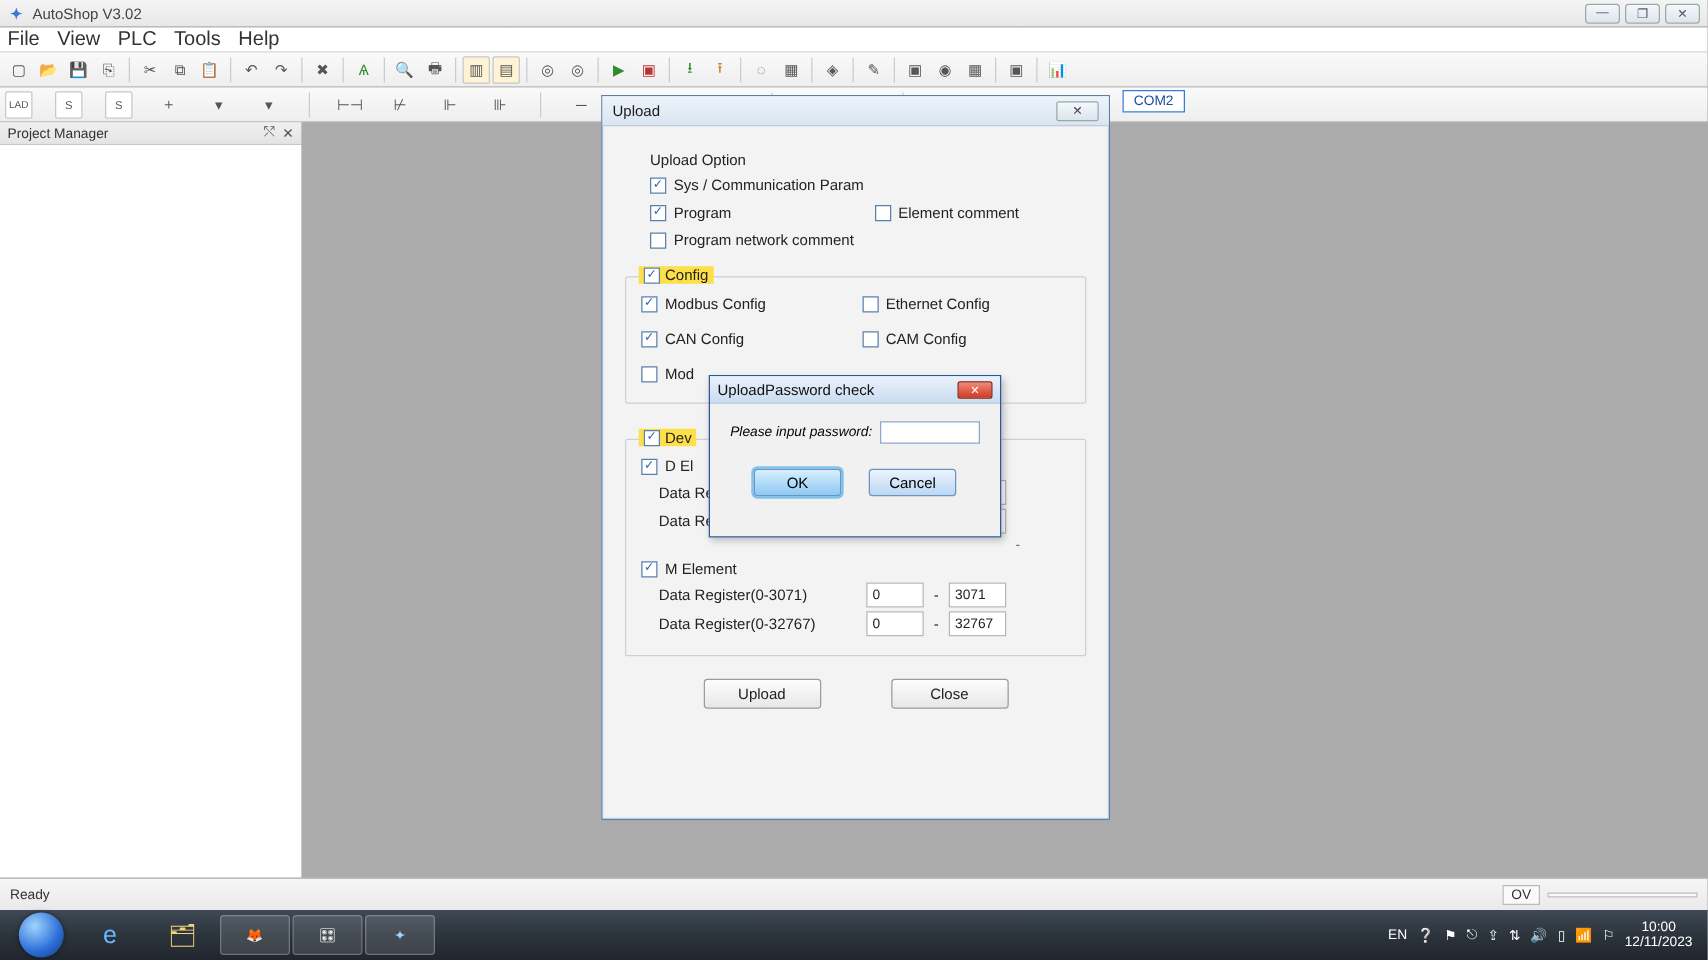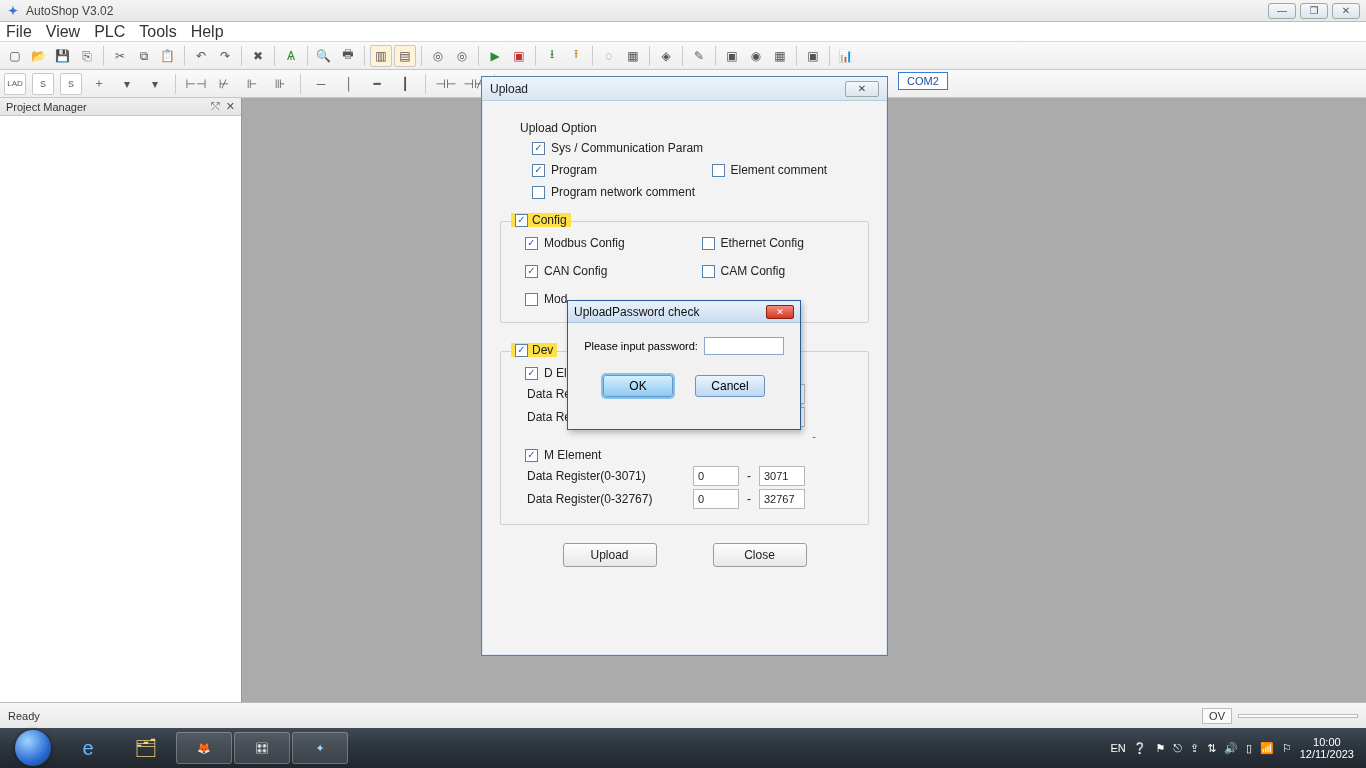--- a/index.html
+++ b/index.html
@@ -8,21 +8,21 @@
 .titlebar .app-icon{width:14px;height:14px;margin-right:6px;display:flex;align-items:center;justify-content:center;color:#3a7bd5;font-weight:bold;}
 .titlebar .spacer{flex:1;}
 .winbtns{display:flex;gap:4px;}
 .winbtn{width:28px;height:16px;border:1px solid #9aa;background:linear-gradient(#f4f8fb,#dde5ec);border-radius:3px;font-size:10px;display:flex;align-items:center;justify-content:center;color:#556;}
 .menubar{height:20px;background:#fff;border-bottom:1px solid #d7d7d7;display:flex;align-items:center;padding:0 6px;gap:14px;font-size:16px;color:#333;}
 .menubar span{cursor:default;}
 .toolbar{height:28px;background:linear-gradient(#fafafa,#eee);border-bottom:1px solid #c7c7c7;display:flex;align-items:center;padding:0 4px;gap:2px;}
 .tbtn{width:22px;height:22px;border:1px solid transparent;display:flex;align-items:center;justify-content:center;font-size:12px;color:#555;border-radius:2px;}
 .tbtn.box{border:1px solid #c8c8c8;background:#fff;}
 .tsep{width:1px;height:20px;background:#ccc;margin:0 3px;}
-.toolbar2{height:28px;background:linear-gradient(#fafafa,#eee);border-bottom:1px solid #c7c7c7;display:flex;align-items:center;padding:0 4px;gap:6px;position:relative;text-align:right;}
+.toolbar2{height:28px;background:linear-gradient(#fafafa,#eee);border-bottom:1px solid #c7c7c7;display:flex;align-items:center;padding:0 4px;gap:18px;position:relative;text-align:right;}
 .combox{border:1px solid #3a7bd5;background:#fff;color:#1a4f9c;font-size:11px;padding:2px 8px;margin-left:4px;}
 .workarea{position:absolute;top:98px;left:0;right:0;bottom:26px;display:flex;}
 .panel-pm{width:242px;background:#fff;border-right:1px solid #9a9a9a;display:flex;flex-direction:column;}
 .panel-pm .pm-header{height:18px;background:linear-gradient(#f0f0f0,#e4e4e4);border-bottom:1px solid #c7c7c7;display:flex;align-items:center;padding:0 6px;font-size:11px;color:#333;justify-content:space-between;}
 .pm-header .pm-ctrls{display:flex;gap:6px;color:#555;font-size:11px;}
 .pm-body{flex:1;background:#fff;}
 .mdi{flex:1;background:#ababab;position:relative;}
 .statusbar{position:absolute;left:0;right:0;bottom:0;height:26px;background:linear-gradient(#f6f6f6,#e9e9e9);border-top:1px solid #bcbcbc;display:flex;align-items:center;padding:0 8px;font-size:11px;color:#333;}
 .statusbar .spacer{flex:1;}
 .ov-box{border:1px solid #bbb;padding:1px 6px;background:#fafafa;margin-left:6px;}
@@ -35,37 +35,37 @@
 
 .upload-dlg{position:absolute;left:481px;top:76px;width:407px;height:580px;background:#f3f3f3;border:1px solid #5a7fa8;box-shadow:0 0 0 1px #d9e4f1 inset;z-index:10;}
 .dlg-titlebar{height:24px;background:linear-gradient(#eef4fb,#d9e5f2);border-bottom:1px solid #bcd;display:flex;align-items:center;padding:0 8px;font-size:12px;color:#1b1b1b;}
 .dlg-titlebar .spacer{flex:1;}
 .dlg-x{width:34px;height:16px;border:1px solid #9aa;border-radius:2px;background:linear-gradient(#f4f8fb,#dde5ec);font-size:10px;display:flex;align-items:center;justify-content:center;color:#445;}
 .dlg-body{padding:14px 18px 12px 18px;font-size:12px;color:#222;}
 .grp{border:1px solid #d0d0d0;border-radius:2px;padding:10px 12px 12px 12px;margin-top:10px;position:relative;background:#f3f3f3;}
 .grp .grp-chk{position:absolute;top:-9px;left:10px;background:#fde047;padding:0 4px;display:flex;align-items:center;gap:4px;}
 .chk{width:13px;height:13px;border:1px solid #5a7fa8;background:#fff;display:inline-flex;align-items:center;justify-content:center;font-size:10px;color:#2a62b2;line-height:1;}
 .chk.checked::after{content:"✓";}
-.row{display:flex;align-items:center;gap:6px;margin:4px 12px;}
+.row{display:flex;align-items:center;gap:6px;margin:4px 0;}
 .col2{display:grid;grid-template-columns:1fr 1fr;gap:6px 10px;}
 .lbl{font-size:12px;}
 .reg-row{display:flex;align-items:center;gap:6px;margin:3px 0;}
 .reg-row .rlabel{width:160px;}
 .numbox{width:46px;height:20px;border:1px solid #b7b7b7;background:#fff;padding:0 4px;font-size:11px;display:flex;align-items:center;}
 .dash{width:8px;text-align:center;}
 .section-title{margin:6px 0 2px 0;font-size:12px;}
 .btnrow{display:flex;justify-content:center;gap:56px;margin-top:18px;}
 .dbtn{width:94px;height:24px;border:1px solid #9b9b9b;border-radius:3px;background:linear-gradient(#fdfdfd,#e7e7e7);font-size:12px;display:flex;align-items:center;justify-content:center;}
 
 .pw-dlg{position:absolute;left:567px;top:300px;width:234px;height:130px;border:1px solid #2a5a99;background:#f1f1f1;z-index:20;box-shadow:2px 3px 6px rgba(0,0,0,.25);}
 .pw-title{height:22px;background:linear-gradient(#eaf2fb,#cadcf1);display:flex;align-items:center;padding:0 6px;font-size:12px;color:#111;border-bottom:1px solid #b0c5de;}
 .pw-title .spacer{flex:1;}
 .pw-x{width:28px;height:14px;background:linear-gradient(#f28a7a,#d23a23);border:1px solid #8a1e10;border-radius:2px;color:#fff;font-size:9px;display:flex;align-items:center;justify-content:center;}
 .pw-body{padding:14px 12px;font-size:11px;}
-.pw-row{display:flex;align-items:center;gap:6px;justify-content:center;}
+.pw-row{display:flex;align-items:center;gap:6px;justify-content:center;font-style:italic;}
 .pw-input{width:80px;height:18px;border:1px solid #8aa7cd;background:#fff;}
 .pw-btns{display:flex;justify-content:center;gap:22px;margin-top:20px;}
 .pw-btn{width:70px;height:22px;border:1px solid #6f93bf;border-radius:3px;background:linear-gradient(#eaf4ff,#bcd7f3);font-size:12px;display:flex;align-items:center;justify-content:center;}
 .pw-btn.primary{box-shadow:0 0 0 2px #7fc3ef;background:linear-gradient(#d6efff,#8ec9f2);}
 
 .app-shell{position:absolute;inset:0;bottom:40px;}
 </style>
 </head>
 <body>
 

